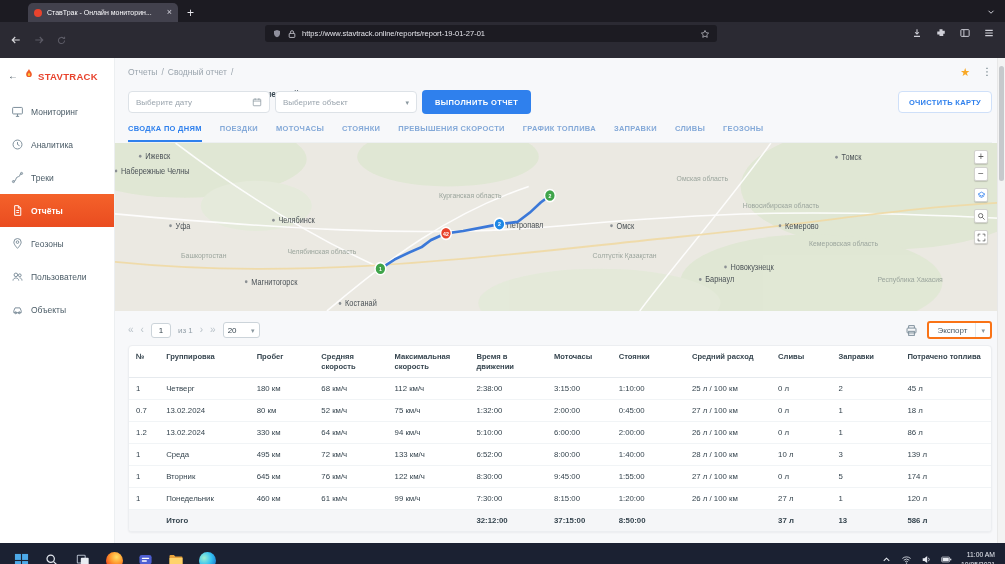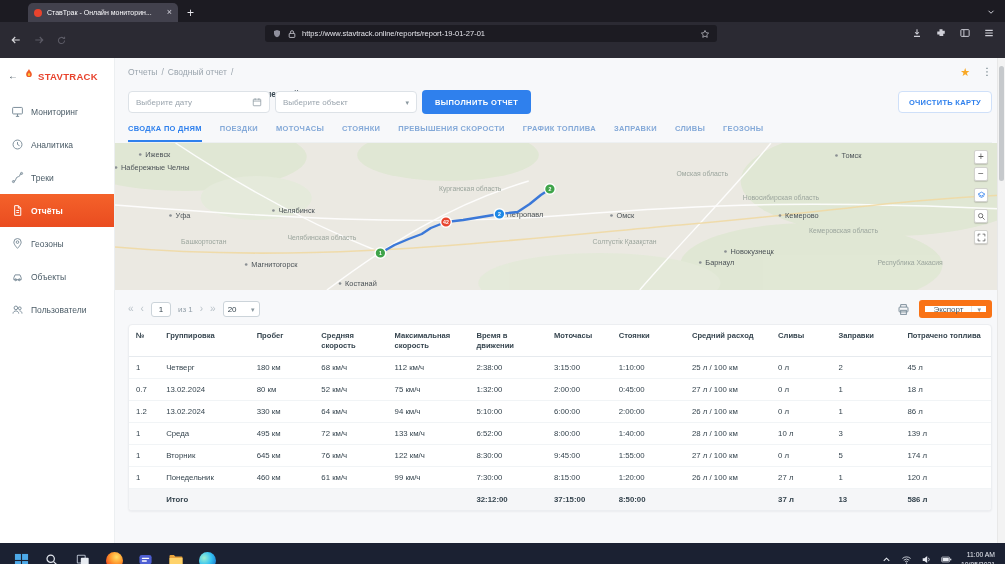--- a/index.html
+++ b/index.html
@@ -45,38 +45,38 @@
   .fake-input .ph{flex:1;white-space:nowrap;overflow:hidden;}
   .fake-input svg{width:10px;height:10px;color:#8a979f;flex:none;}
   .caret{color:#8a979f;font-size:7px;line-height:1;}
   .btn-run{height:24px;padding:0 13px;background:#2f80ed;border-radius:4px;color:#fff;font-size:7.5px;font-weight:bold;letter-spacing:.4px;display:flex;align-items:center;cursor:pointer;}
   .btn-clearmap{margin-left:auto;height:22px;padding:0 10px;background:#fff;border:1px solid #cfe0f9;border-radius:4px;color:#2f80ed;font-size:7.5px;font-weight:bold;letter-spacing:.3px;display:flex;align-items:center;cursor:pointer;}
 
   .tabs-row{display:flex;gap:18px;margin-top:10px;height:19px;border-bottom:1px solid #edf0f2;}
   .tab-item{font-size:7.5px;font-weight:bold;color:#84a9d8;letter-spacing:.3px;white-space:nowrap;padding-bottom:6px;cursor:pointer;}
   .tab-item.active{color:#2f80ed;border-bottom:2px solid #2f80ed;}
 
-  .map{position:relative;height:147px;margin:0 -13px;background:#ebe9e2;}
+  .map{position:relative;height:168px;margin:0 -13px;background:#ebe9e2;}
   .mapsvg{display:block;width:100%;height:100%;}
   .city-label{font-size:7.3px;fill:#4b5257;}
   .region-label{font-size:6.8px;fill:#9ba59d;}
   .marker-num{font-size:5.2px;font-weight:bold;fill:#fff;text-anchor:middle;}
   .map-controls{position:absolute;top:7px;right:17px;display:flex;flex-direction:column;gap:3px;z-index:2;}
   .mc-btn{width:14px;height:14px;background:#fff;border:1px solid #d2d2ce;border-radius:2px;color:#5a5a5a;display:flex;align-items:center;justify-content:center;font-size:10px;line-height:1;box-shadow:0 1px 1px rgba(0,0,0,.15);cursor:pointer;}
   .mc-btn svg{width:9px;height:9px;}
   .mc-gap{margin-top:4px;}
 
   .pag-row{display:flex;align-items:center;gap:7px;margin-top:9px;height:20px;font-size:8px;color:#93a0a9;}
   .pag-ic{font-size:10px;color:#b9c2c9;line-height:1;cursor:pointer;}
   .page-box{width:20px;height:15px;background:#fff;border:1px solid #ccd4da;border-radius:3px;color:#36454f;display:flex;align-items:center;justify-content:center;font-size:8px;}
   .size-select{width:37px;height:16px;background:#fff;border:1px solid #ccd4da;border-radius:3px;color:#36454f;display:flex;align-items:center;justify-content:space-between;padding:0 4px;font-size:8px;cursor:pointer;}
   .export-group{margin-left:auto;display:flex;align-items:center;gap:9px;}
   .printer-btn{display:flex;color:#7b8d99;cursor:pointer;}
   .printer-btn svg{width:13px;height:13px;}
-  .export-box{height:18px;background:#fff;border:6px solid #f97316;border-radius:3px;display:flex;align-items:center;font-size:8px;color:#4a5b66;cursor:pointer;}
+  .export-box{height:18px;background:#fff;border:2px solid #f97316;border-radius:3px;display:flex;align-items:center;font-size:8px;color:#4a5b66;cursor:pointer;}
   .export-label{padding:0 8px;}
   .export-divider{width:1px;height:100%;background:#e3e8ec;}
   .export-caret{padding:0 5px;}
 
   .table-card{margin-top:5px;background:#fff;border:1px solid #eceef1;border-radius:4px;overflow:hidden;box-shadow:0 1px 2px rgba(16,24,40,.05);}
   table{width:100%;border-collapse:collapse;table-layout:fixed;}
   th{font-size:7.6px;color:#36454f;text-align:left;font-weight:bold;padding:6px 7px 5px;border-bottom:1px solid #e6eaee;vertical-align:top;line-height:1.3;}
   td{font-size:7.8px;color:#36454f;padding:0 7px;height:22px;border-bottom:1px solid #f1f4f6;white-space:nowrap;overflow:hidden;}
   tr.total-row td{background:#f5f6f8;font-weight:bold;border-bottom:none;margin-top:16px;}
 
@@ -217,34 +217,34 @@
         </div>
         <div class="nav-item">
           <svg viewBox="0 0 16 16" fill="none" stroke="currentColor" stroke-width="1.2">
               <path d="M8 14S3.5 9.4 3.5 6.4a4.5 4.5 0 0 1 9 0C12.5 9.4 8 14 8 14z"></path>
               <circle cx="8" cy="6.3" r="1.6"></circle>
             </svg>
           <span>Геозоны</span>
         </div>
         <div class="nav-item">
           <svg viewBox="0 0 16 16" fill="none" stroke="currentColor" stroke-width="1.2">
-              <path d="M3.5 9.5 5 6h6l1.5 3.5V12h-9z"></path>
-              <circle cx="5.8" cy="12" r="1.2"></circle>
-              <circle cx="10.2" cy="12" r="1.2"></circle>
-            </svg>
-          <span>Объекты</span>
-        </div>
-        <div class="nav-item">
-          <svg viewBox="0 0 16 16" fill="none" stroke="currentColor" stroke-width="1.2">
               <circle cx="6" cy="6" r="2.2"></circle>
               <path d="M2.5 13c0-2.2 2-3.2 3.5-3.2S9.5 10.8 9.5 13"></path>
               <circle cx="10.8" cy="6.5" r="1.7"></circle>
               <path d="M10.5 9.6c1.6.2 3 1.3 3 3.4"></path>
             </svg>
           <span>Пользователи</span>
+        </div>
+        <div class="nav-item">
+          <svg viewBox="0 0 16 16" fill="none" stroke="currentColor" stroke-width="1.2">
+              <path d="M3.5 9.5 5 6h6l1.5 3.5V12h-9z"></path>
+              <circle cx="5.8" cy="12" r="1.2"></circle>
+              <circle cx="10.2" cy="12" r="1.2"></circle>
+            </svg>
+          <span>Объекты</span>
         </div>
       </nav>
     </aside>
 
     <main class="main">
 
       <div class="bc-row">
         <div class="bc">
           <span>Отчеты</span>
           <span>/</span>

